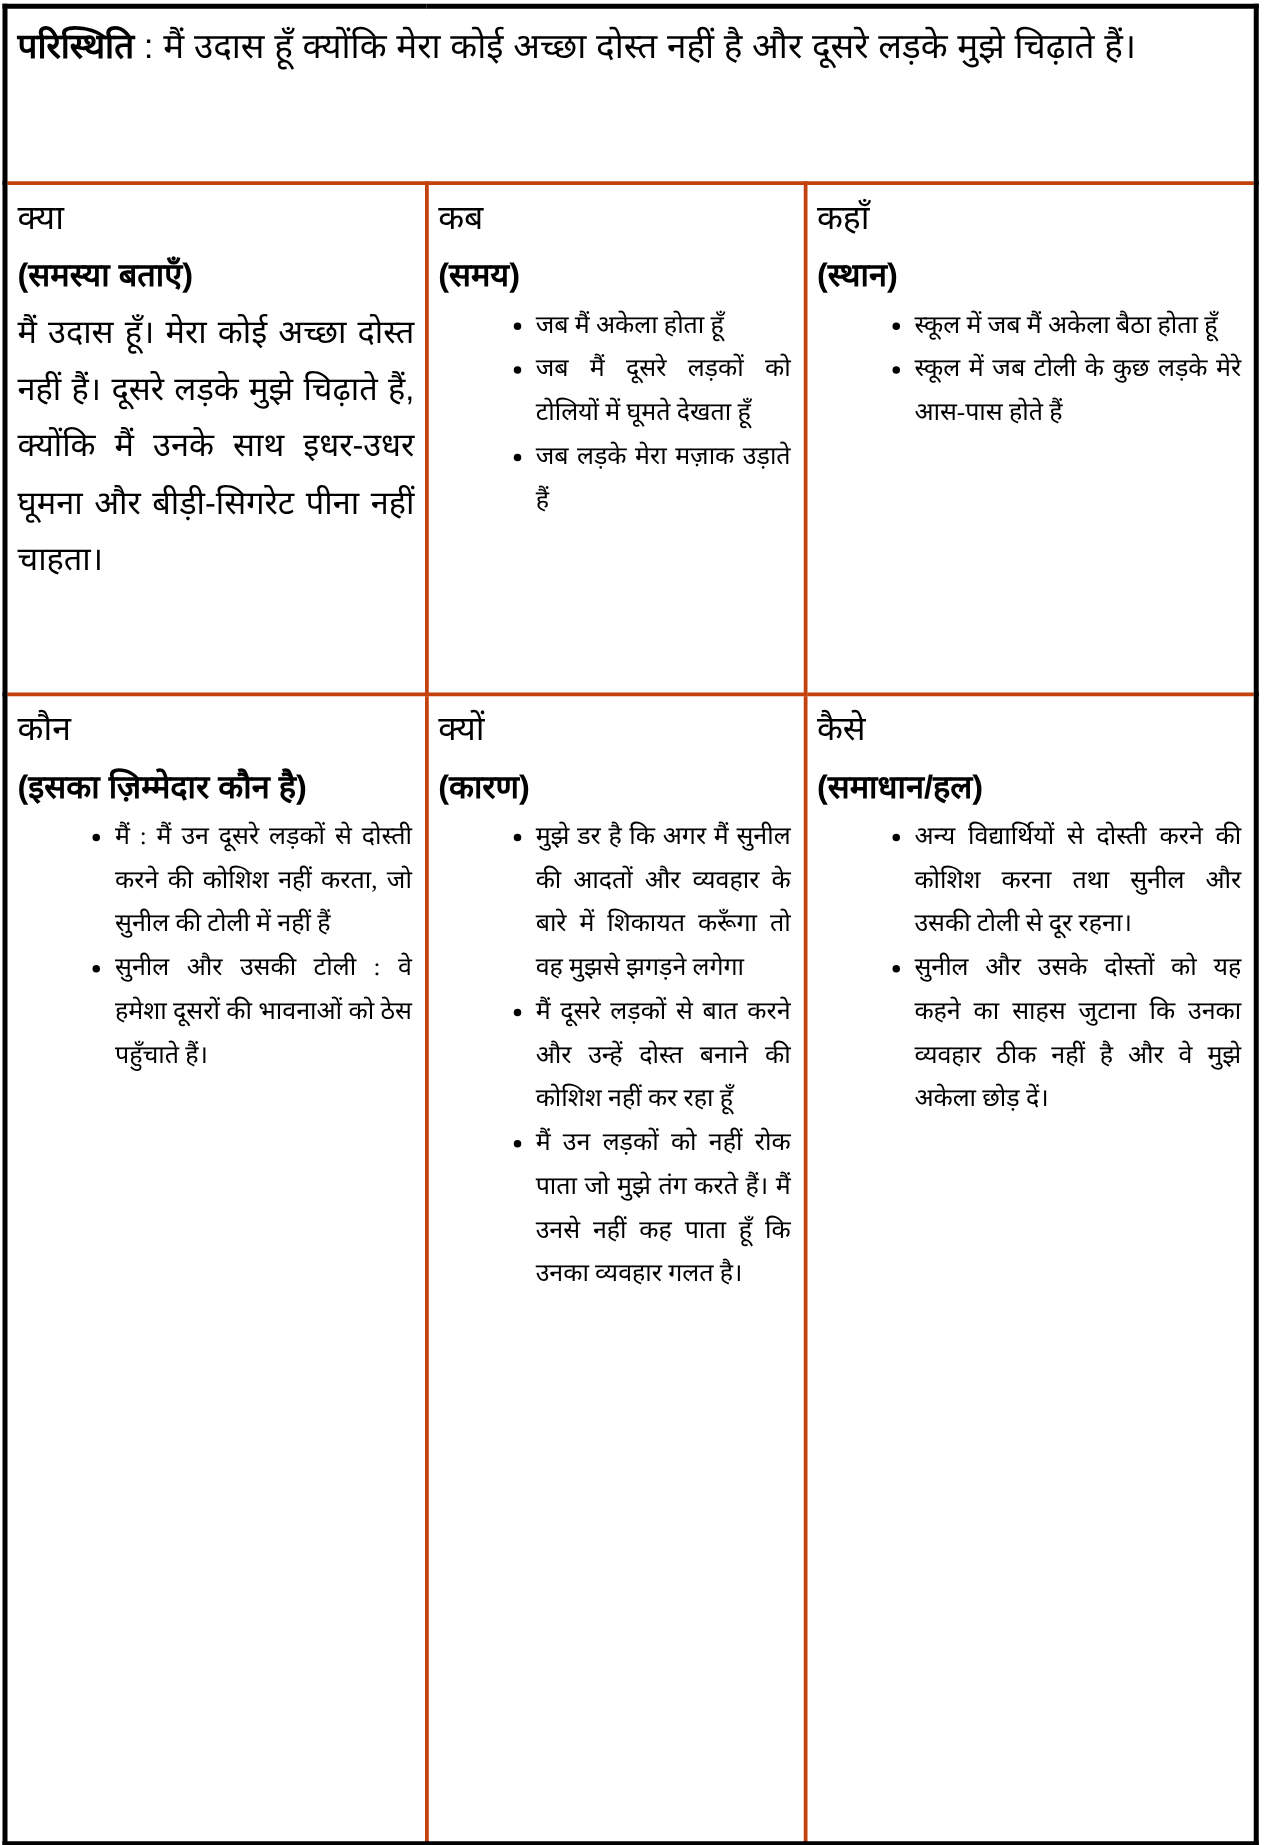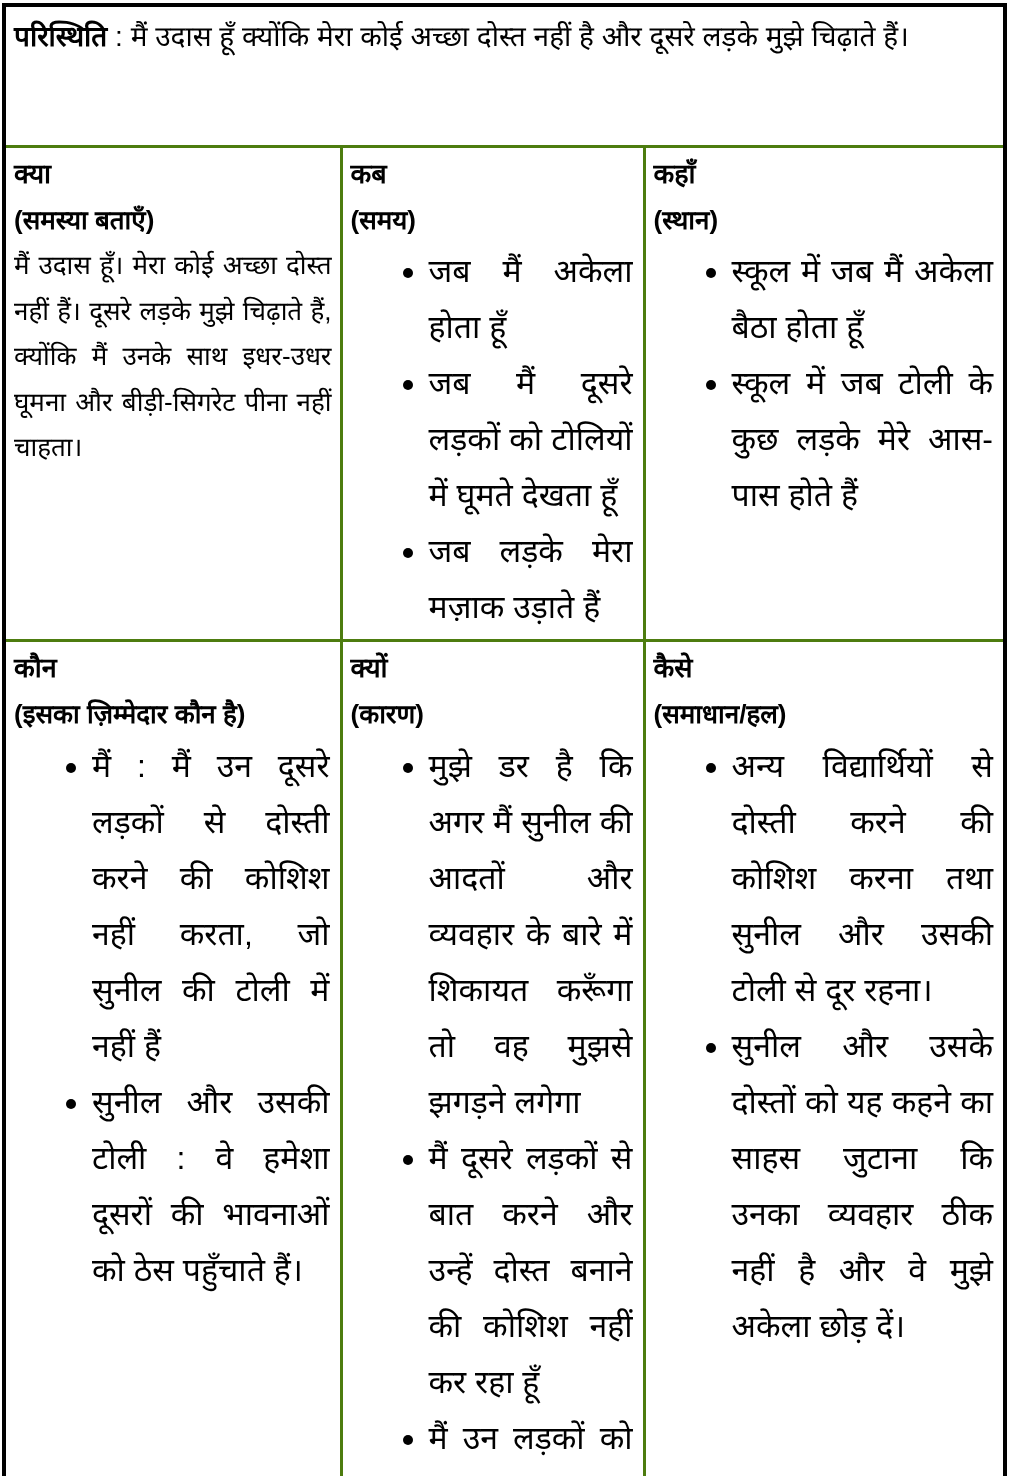--- a/index.html
+++ b/index.html
@@ -17,60 +17,61 @@
     overflow: hidden;
   }
   table.doc-table {
     border-collapse: collapse;
     table-layout: fixed;
     width: 1001px;
     margin: 3px 0 0 2px;
     border: 4px solid #000000;
   }
   table.doc-table td {
-    border: 3px solid #4d7c0f;
+    border: 3px solid #c2410c;
     vertical-align: top;
     padding: 4px 8px 4px 8px;
     overflow: hidden;
   }
   td.situation-cell {
     height: 130px;
     font-size: 28px;
     line-height: 1.85;
     text-align: justify;
   }
   .situation-label { font-weight: bold; }
   tr.row-mid td { height: 398px; }
   tr.row-bottom td { height: 908px; }
   .cell-title {
-    font-weight: bold;
+    font-weight: normal;
     font-size: 27px;
     line-height: 1.7;
   }
   .cell-subtitle {
     font-size: 26px;
     line-height: 1.75;
     font-weight: bold;
   }
   .cell-para {
     margin: 0;
     font-size: 26px;
     line-height: 1.75;
     text-align: justify;
   }
   ul.cell-bullets {
     margin: 0;
     padding: 0 0 0 78px;
     list-style: disc outside;
   }
   ul.cell-bullets li {
-    font-size: 32px;
+    font-size: 20px;
     line-height: 1.75;
     text-align: justify;
     padding-right: 2px;
+    font-family: Liberation Serif, serif;
   }
 </style>
 </head>
 <body>
 
 <div class="page">
   <table class="doc-table">
     <colgroup>
       <col style="width:337px">
       <col style="width:303px">

